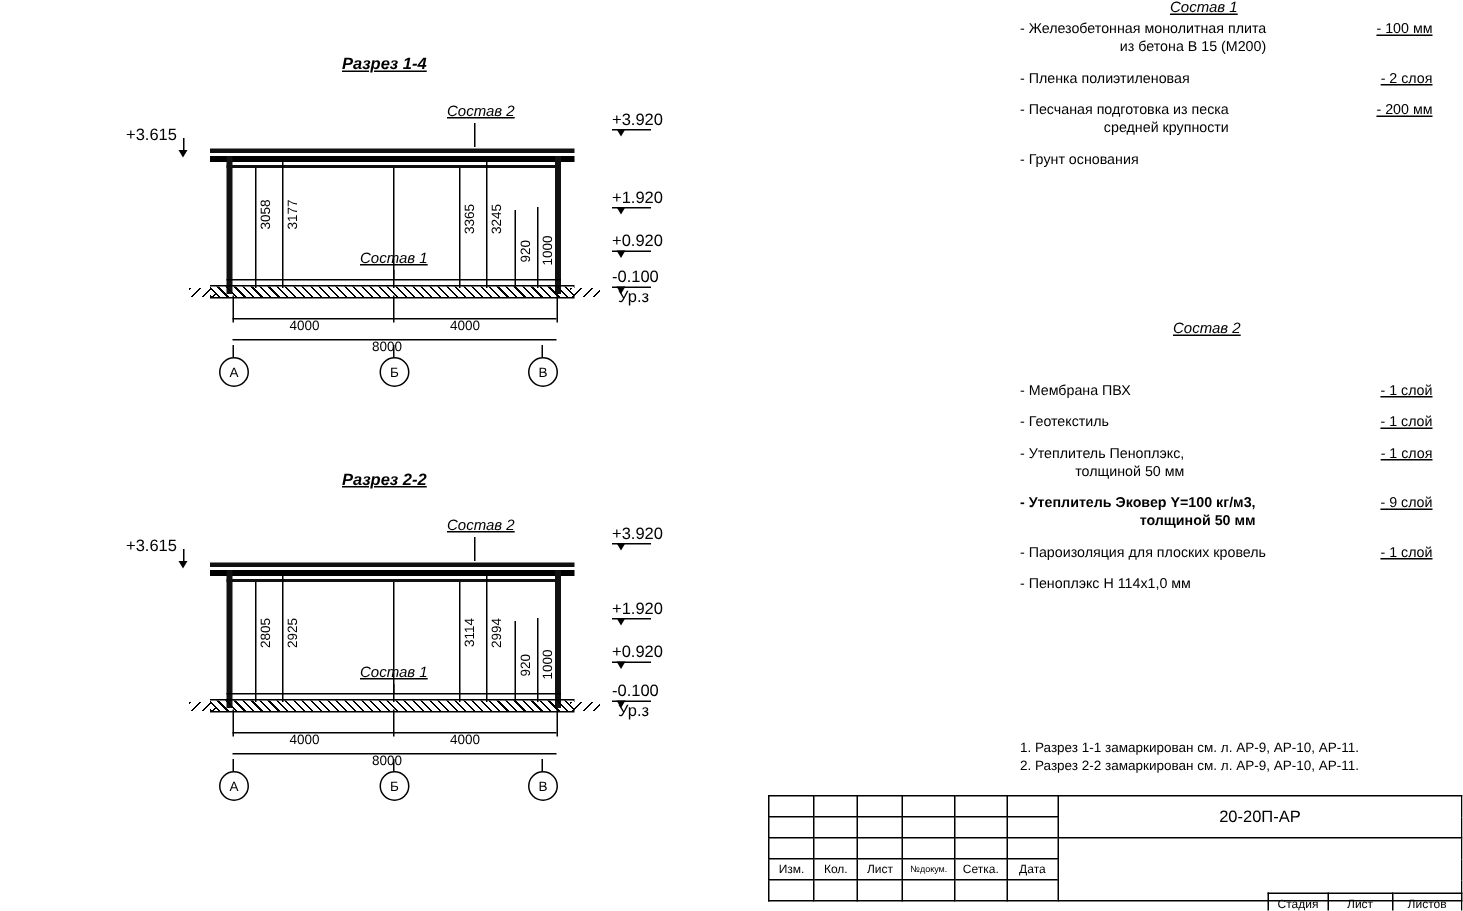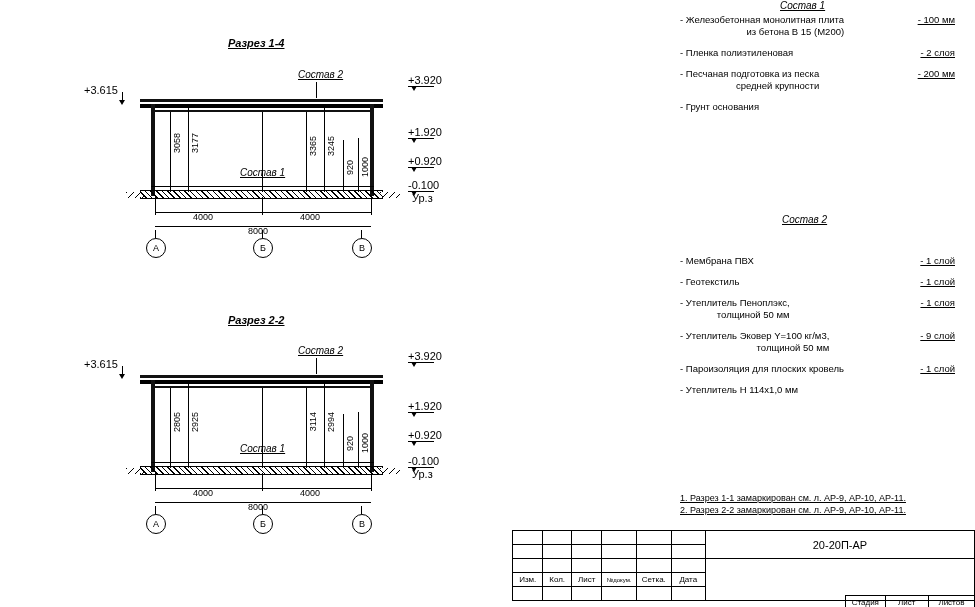--- a/index.html
+++ b/index.html
@@ -12,21 +12,21 @@
   .hline{height:1px;}
   .vline{width:1px;}
   .thick{background:#111;}
   .circ{position:absolute;border:1px solid #000;border-radius:50%;width:18px;height:18px;
         display:flex;align-items:center;justify-content:center;font-size:9px;background:#fff;}
   .vtext{writing-mode:vertical-rl;transform:rotate(180deg);font-size:9px;white-space:nowrap;}
   .dimtxt{font-size:9px;white-space:nowrap;}
   .spec-row{display:flex;justify-content:space-between;font-size:9.5px;line-height:12px;margin-bottom:9px;}
   .spec-row .t{max-width:190px;text-align:right;}
   .spec-row .v{white-space:nowrap;padding-left:8px;text-decoration:underline;}
-  .note{font-size:9px;line-height:12px;white-space:nowrap;text-decoration:underline;}
+  .note{font-size:9px;line-height:12px;white-space:nowrap;}
   table.stamp{position:absolute;border-collapse:collapse;font-size:8px;}
   table.stamp td{border:1px solid #000;height:13px;padding:0 2px;text-align:center;vertical-align:middle;}
   .hatch{background:repeating-linear-gradient(45deg,#000 0 1px,transparent 1px 4px);}
   .arrowdn{width:0;height:0;border-left:3px solid transparent;border-right:3px solid transparent;border-top:5px solid #000;position:absolute;}
   .ground{background:repeating-linear-gradient(135deg,#000 0 1px,transparent 1px 5px);}
 </style>
 </head>
 <body>
 
 <div class="abs ttl" style="left:228px;top:37px;">Разрез 1-4</div>
@@ -202,30 +202,30 @@
   <div class="spec-row">
       <div class="t" style="white-space:pre-line;">- Геотекстиль</div>
       <div class="v">- 1 слой</div>
     </div>
   <div class="spec-row">
       <div class="t" style="white-space:pre-line;">- Утеплитель Пеноплэкс,
   толщиной 50 мм</div>
       <div class="v">- 1 слоя</div>
     </div>
   <div class="spec-row">
-      <div class="t" style="white-space:pre-line;">- Утеплитель Эковер Y=100 кг/м3,
+      <div class="t" style="white-space:pre-line;font-weight:bold;">- Утеплитель Эковер Y=100 кг/м3,
   толщиной 50 мм</div>
       <div class="v">- 9 слой</div>
     </div>
   <div class="spec-row">
       <div class="t" style="white-space:pre-line;">- Пароизоляция для плоских кровель</div>
       <div class="v">- 1 слой</div>
     </div>
   <div class="spec-row">
-      <div class="t" style="white-space:pre-line;">- Утеплитель Н 114х1,0 мм</div>
+      <div class="t" style="white-space:pre-line;">- Пеноплэкс Н 114х1,0 мм</div>
       <div class="v"></div>
     </div>
 </div>
 
 <div class="abs note" style="left:680px;top:492px;">1. Разрез 1-1 замаркирован см. л. АР-9, АР-10, АР-11.</div>
 <div class="abs note" style="left:680px;top:504px;">2. Разрез 2-2 замаркирован см. л. АР-9, АР-10, АР-11.</div>
 
 <table class="stamp" style="left:512px;top:530px;">
   <tbody>
       <tr>

